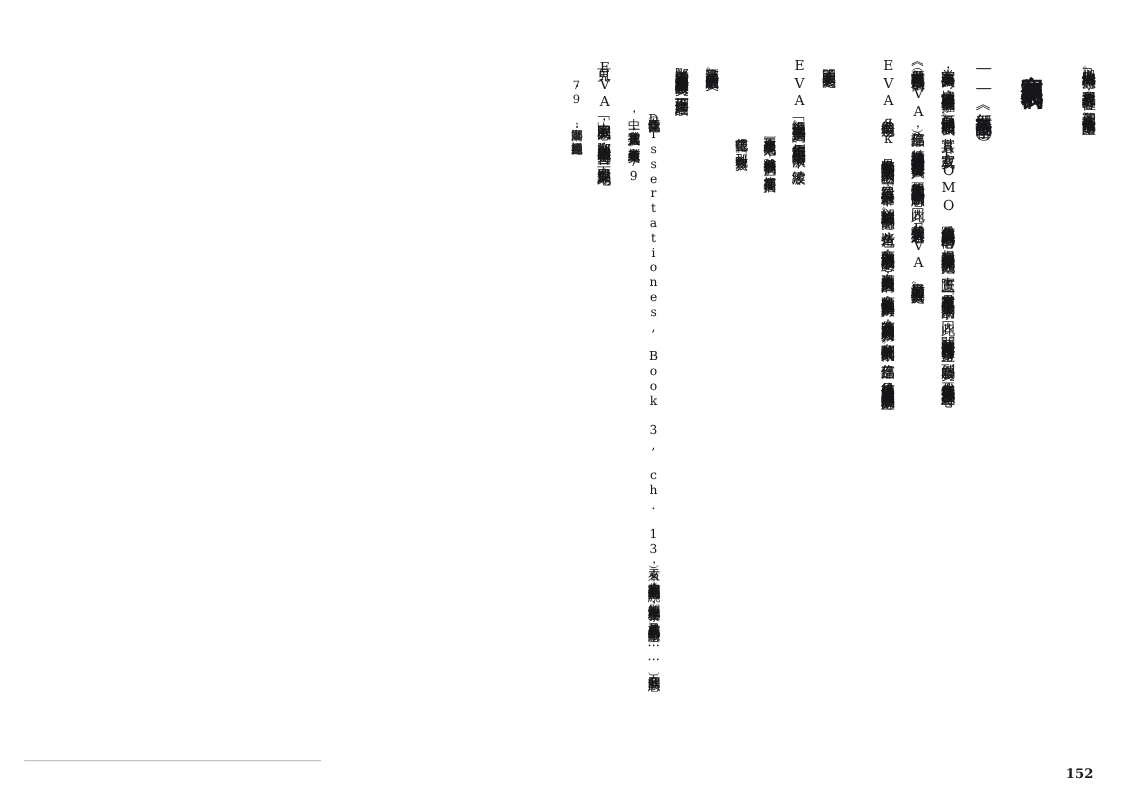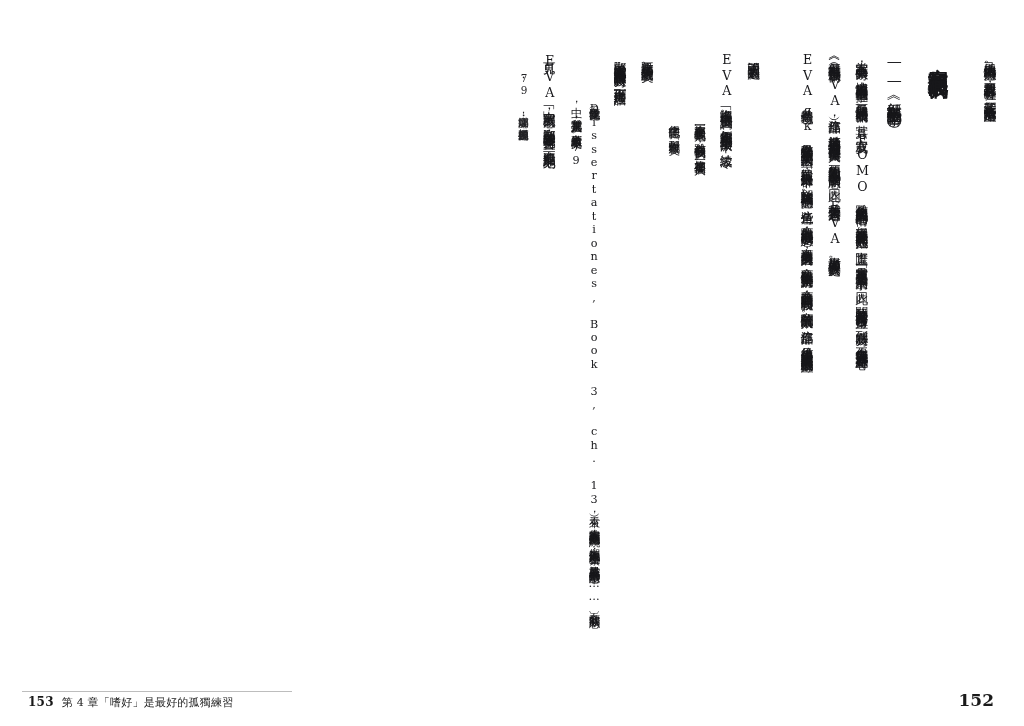--- a/index.html
+++ b/index.html
@@ -106,21 +106,21 @@
     gap: 8px;
   }
   .footer-left .pnum {
     font-size: 12px;
     font-weight: bold;
   }
   .footer-right {
     position: absolute;
     right: 30px;
     bottom: 16px;
-    font-size: 17px;
+    font-size: 12px;
     font-weight: bold;
     color: #1a1a1a;
     font-family: "DejaVu Serif", "Liberation Serif", serif;
   }
   .rule {
     position: absolute;
     left: 22px;
     bottom: 34px;
     width: 270px;
     height: 1px;
@@ -161,20 +161,16 @@
     <div class="col small">在愛比克泰德（Dissertationes, Book 3, ch. 13）看來，寂寞的人雖然受到他人圍繞，卻無法與他人產生聯繫，或是暴露在他人的敵意當中。〔……〕在寂寞的狀態中，我其實上是一個人，被所有人給拋棄了。79</div>
 
     <div class="col">可見EVA中「寂寞」的概念，與鄂蘭的定義幾乎完全符合，而這一點更深刻地</div>
 
     <div class="col footnote">・79 漢娜・鄂蘭，《極權主義的起源》。</div>
 
   </div>
 
   <div class="rule"></div>
 
-  <div class="footer-left">
-    <span class="pnum">153</span>
-    <span>第 4 章「嗜好」是最好的孤獨練習</span>
-  </div>
 
   <div class="footer-right">152</div>
 
 </div>
 
 </body></html>

